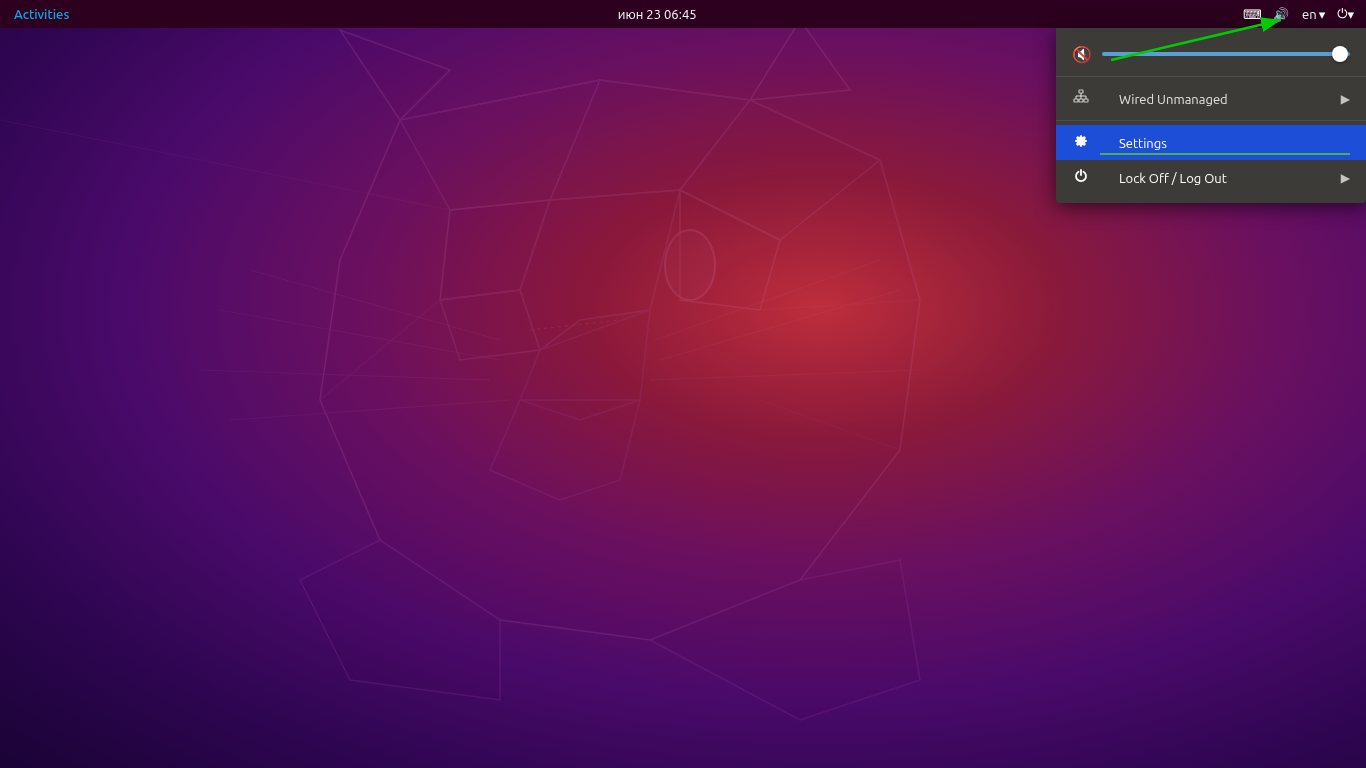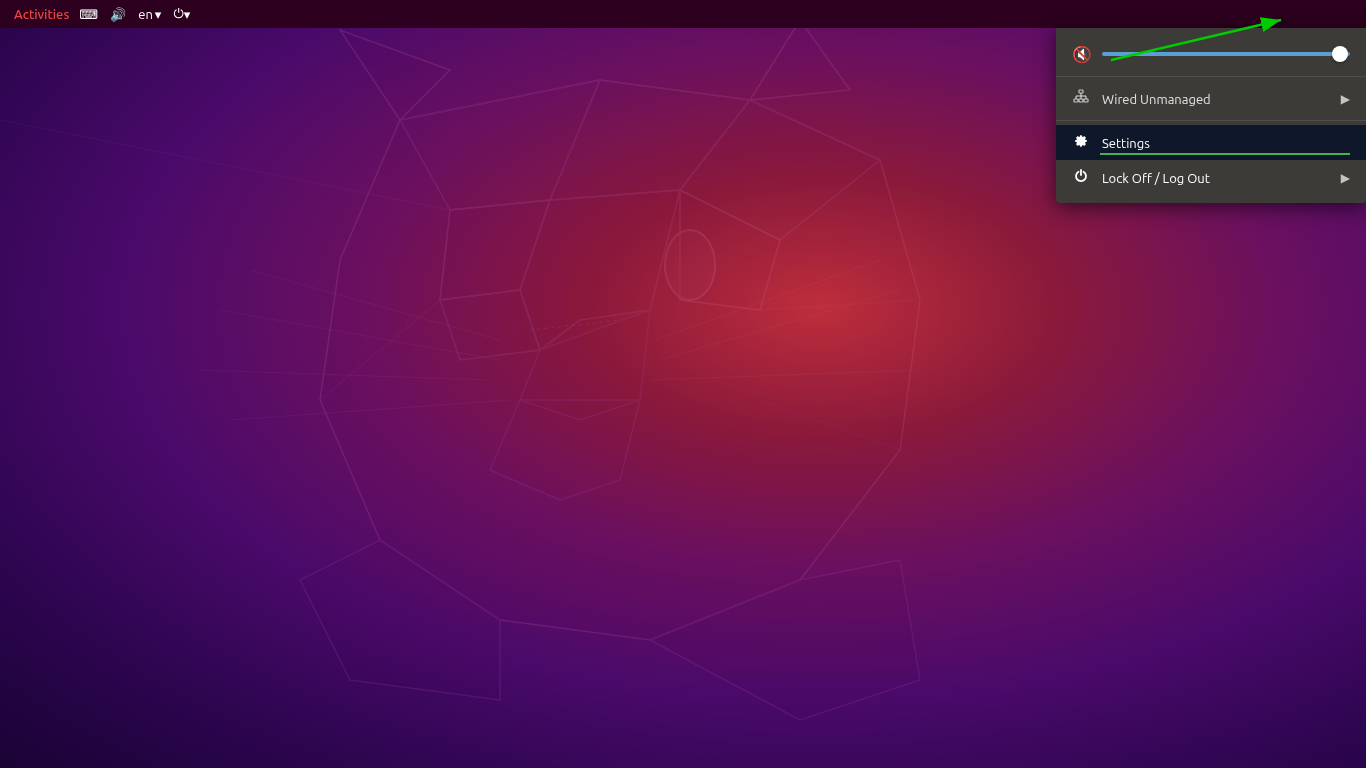--- a/index.html
+++ b/index.html
@@ -34,21 +34,21 @@
       top: 0; left: 0; right: 0;
       height: 28px;
       background: #2c001e;
       display: flex;
       align-items: center;
       z-index: 100;
       padding: 0 8px;
     }
 
     #activities-btn {
-      color: #ef4444;
+      color: #0ea5e9;
       font-size: 13px;
       font-weight: 500;
       cursor: pointer;
       padding: 0 6px;
       height: 100%;
       display: flex;
       align-items: center;
     }
 
     #topbar-center {
@@ -149,26 +149,26 @@
     }
 
     
     .menu-item {
       display: flex;
       align-items: center;
       padding: 8px 16px;
       cursor: pointer;
       color: white;
       font-size: 13px;
-      gap: 12px;
+      gap: 29px;
       position: relative;
     }
 
     .menu-item.highlighted {
-      background: #0f172a;
+      background: #1d4ed8;
     }
 
     .menu-item-icon {
       font-size: 15px;
       flex-shrink: 0;
       width: 18px;
       text-align: center;
     }
 
     .menu-item-label {
@@ -252,20 +252,23 @@
       <marker id="arrowhead" markerWidth="8" markerHeight="6" refX="8" refY="3" orient="auto">
         <polygon points="0 0, 8 3, 0 6" fill="#00cc00"></polygon>
       </marker>
     </defs>
     <line x1="0" y1="50" x2="170" y2="10" stroke="#00cc00" stroke-width="2.5" marker-end="url(#arrowhead)"></line>
   </svg>
 
   <div id="topbar">
     <div id="activities-btn">Activities</div>
 
+    <div id="topbar-center">
+      <span>июн 23  06:45</span>
+    </div>
 
     <div id="topbar-right">
       <div class="topbar-icon">
         <span>⌨</span>
       </div>
       <div class="topbar-icon">
         <span>🔊</span>
       </div>
       <div id="lang-btn">
         <span>en</span>

